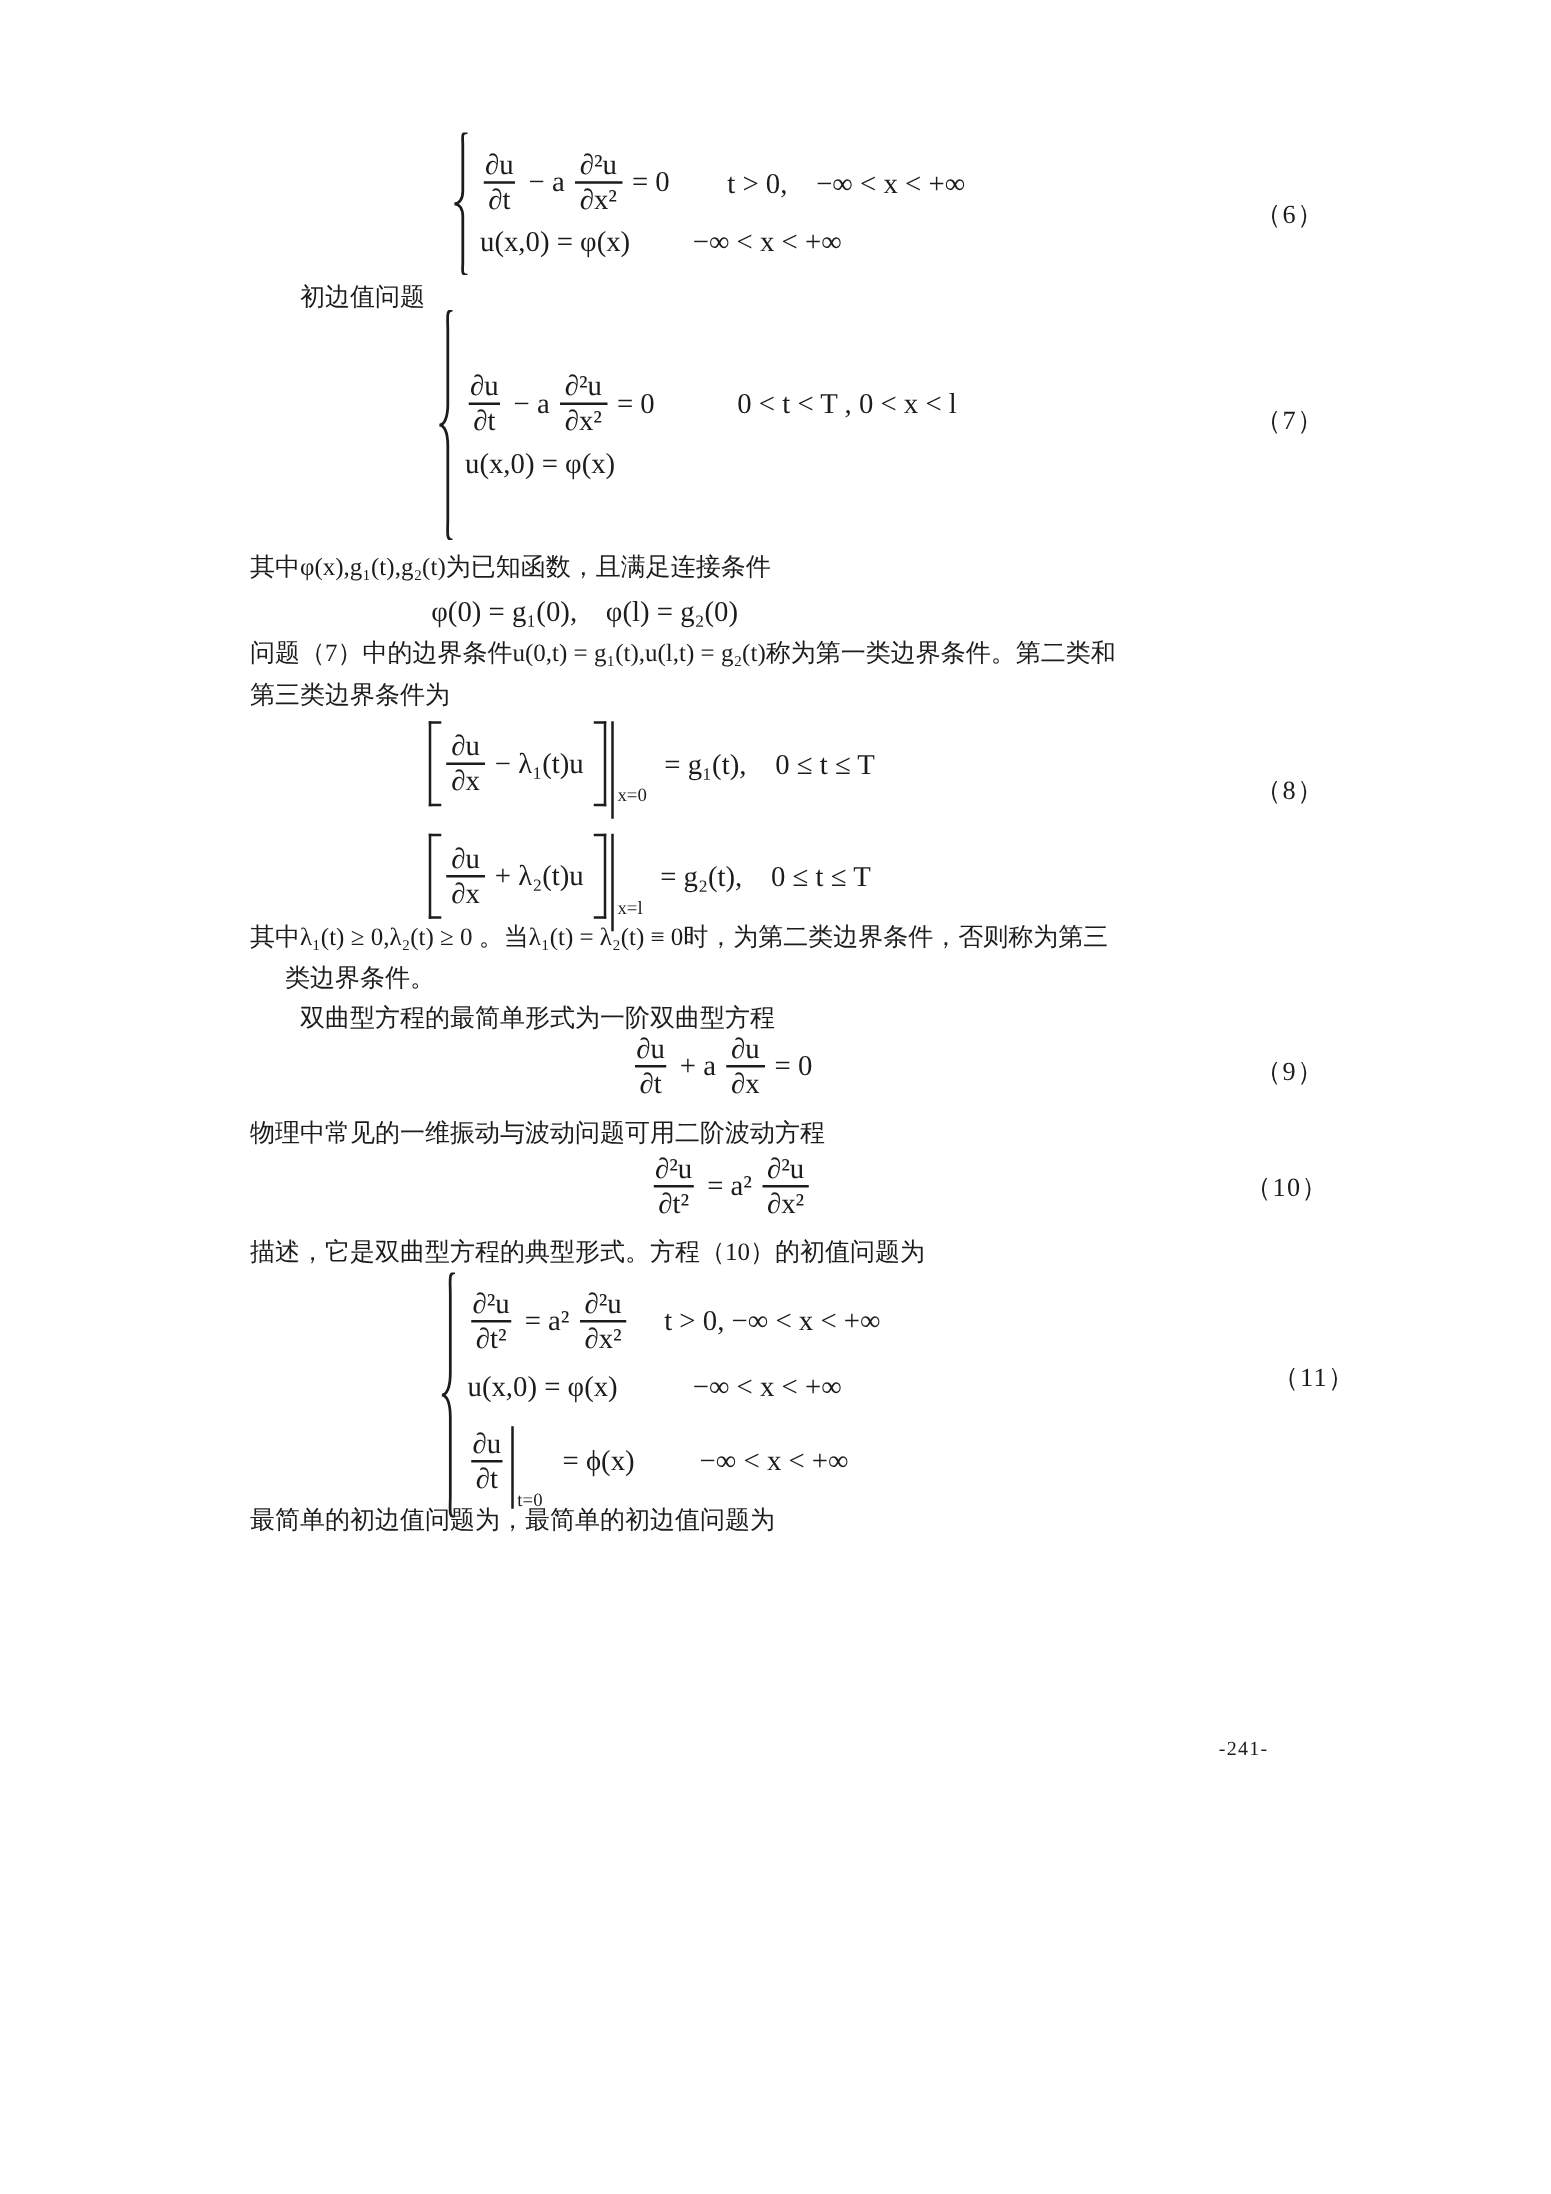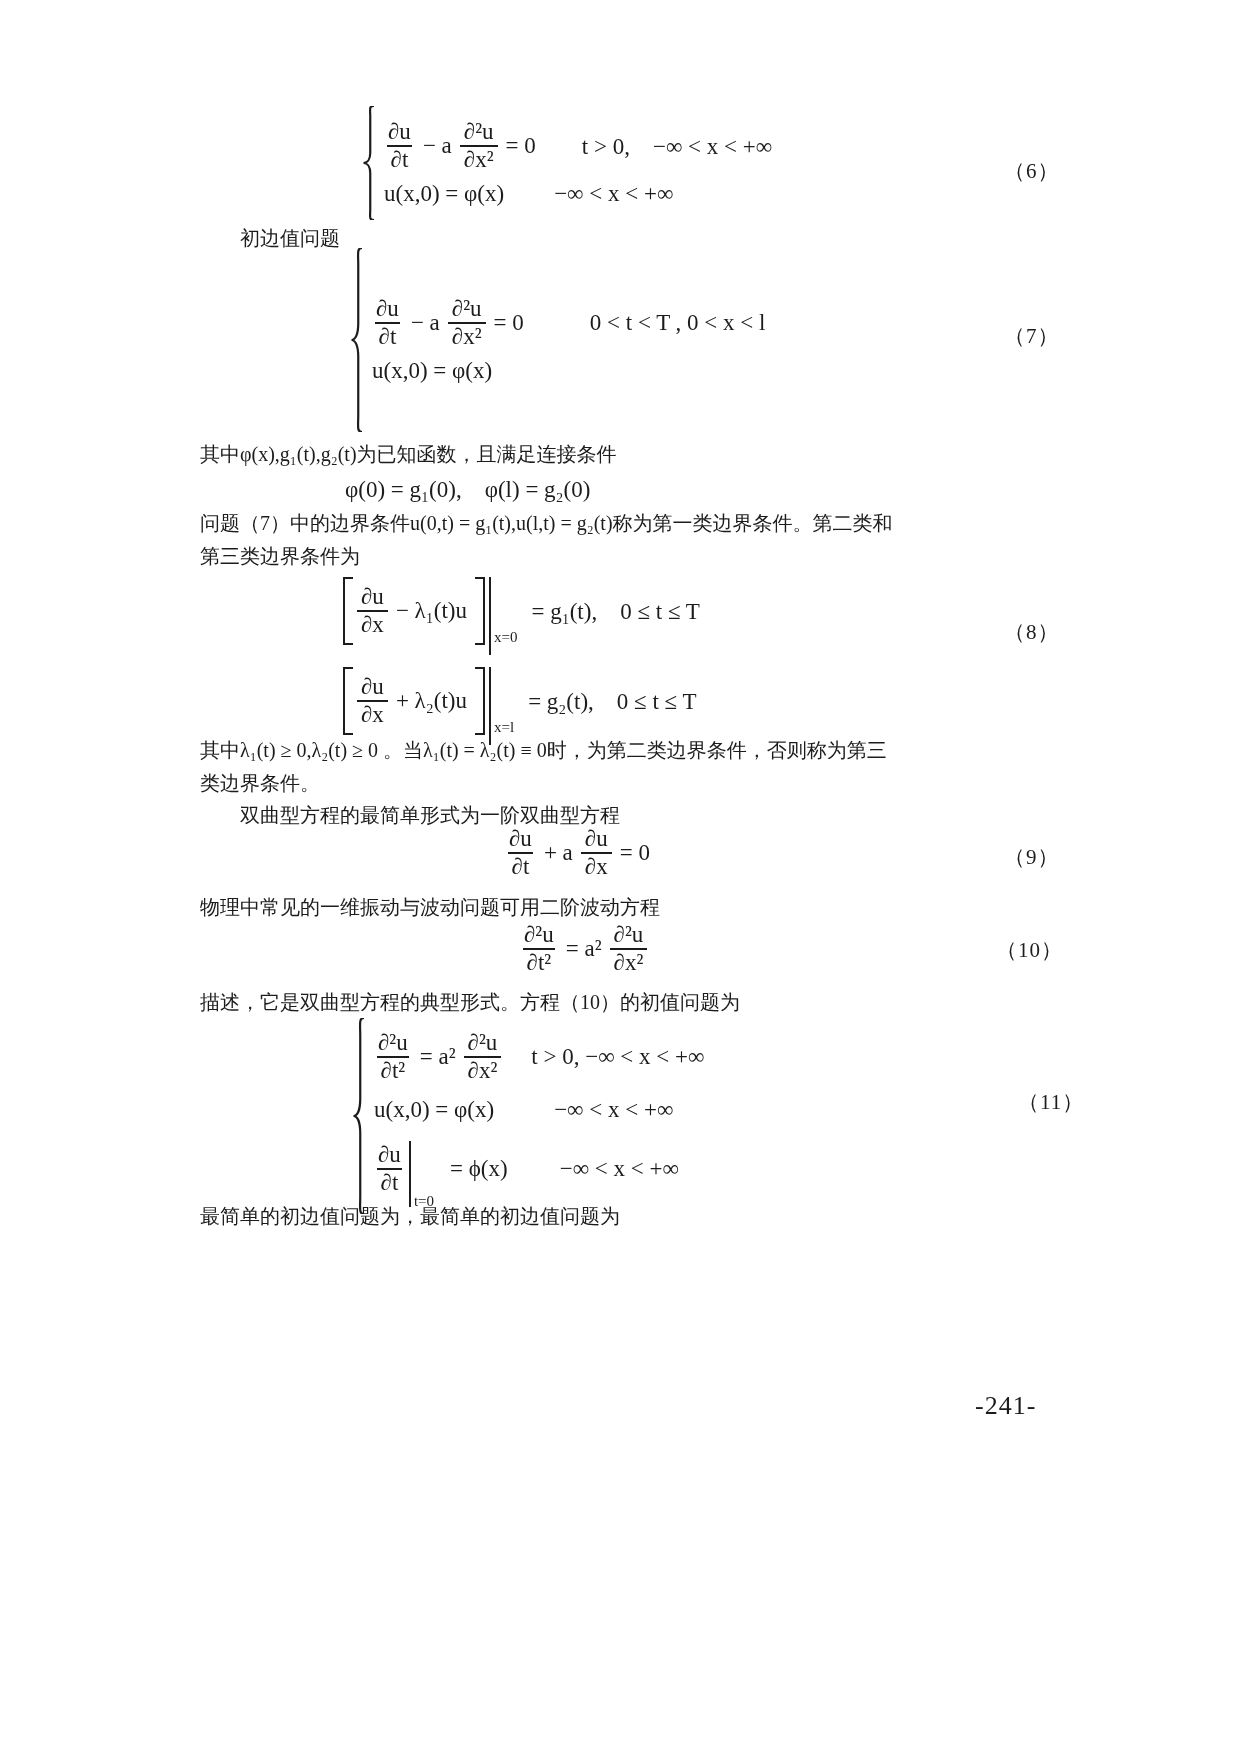--- a/index.html
+++ b/index.html
@@ -6,21 +6,21 @@
   html,body { background:#ffffff; }
   .page {
     position:relative; width:1241px; height:1755px; background:#ffffff;
     font-family:"Liberation Serif","DejaVu Serif","DejaVu Sans",serif;
     color:#1c1c1c; overflow:hidden;
   }
   .abs { position:absolute; }
   .cn { font-size:20px; line-height:33px; white-space:nowrap; }
   .math { font-size:23px; }
   .eqnum { font-size:21px; letter-spacing:1px; }
-  .pagenum { font-size:26px; letter-spacing:1px; }
+  .pagenum { font-size:16px; letter-spacing:1px; }
   .sys { display:flex; align-items:center; }
   .rows { display:flex; flex-direction:column; justify-content:center; }
   .row { display:flex; align-items:center; white-space:nowrap; }
   .frac { display:inline-flex; flex-direction:column; align-items:center; text-align:center; }
   .fnum,.fden { padding:0 4px; line-height:26px; display:block; }
   .fden { border-top:2px solid #1c1c1c; }
   .brace-svg { flex:none; width:15px; margin-right:7px; }
   .op { margin:0 8px; }
   .rhs { margin-left:8px; }
   .cond-6a { margin-left:46px; }
@@ -132,21 +132,21 @@
       <span class="brk rbrk"></span>
       <span class="vbar vbar-8"></span>
       <span class="evalsub sub-8">x=l</span>
       <span class="rhs" style="margin-left:14px;">= g₂(t),　0 ≤ t ≤ T</span>
     </div>
   </div>
   <span class="abs eqnum" style="left:1004px; top:618px;">（8）</span>
 
   <div class="abs cn" style="left:200px; top:734px;">
     <span style="display:block;">其中λ₁(t) ≥ 0,λ₂(t) ≥ 0 。当λ₁(t) = λ₂(t) ≡ 0时，为第二类边界条件，否则称为第三</span>
-    <span style="display:block;">类边界条件。</span>
+    <span style="display:block;margin-left:28px;">类边界条件。</span>
   </div>
   <div class="abs cn" style="left:240px; top:799px;">双曲型方程的最简单形式为一阶双曲型方程</div>
 
   <div class="abs row math" style="left:505px; top:826px;">
     <span class="frac">
       <span class="fnum">∂u</span>
       <span class="fden">∂t</span>
     </span>
     <span class="op">+ a</span>
     <span class="frac">

